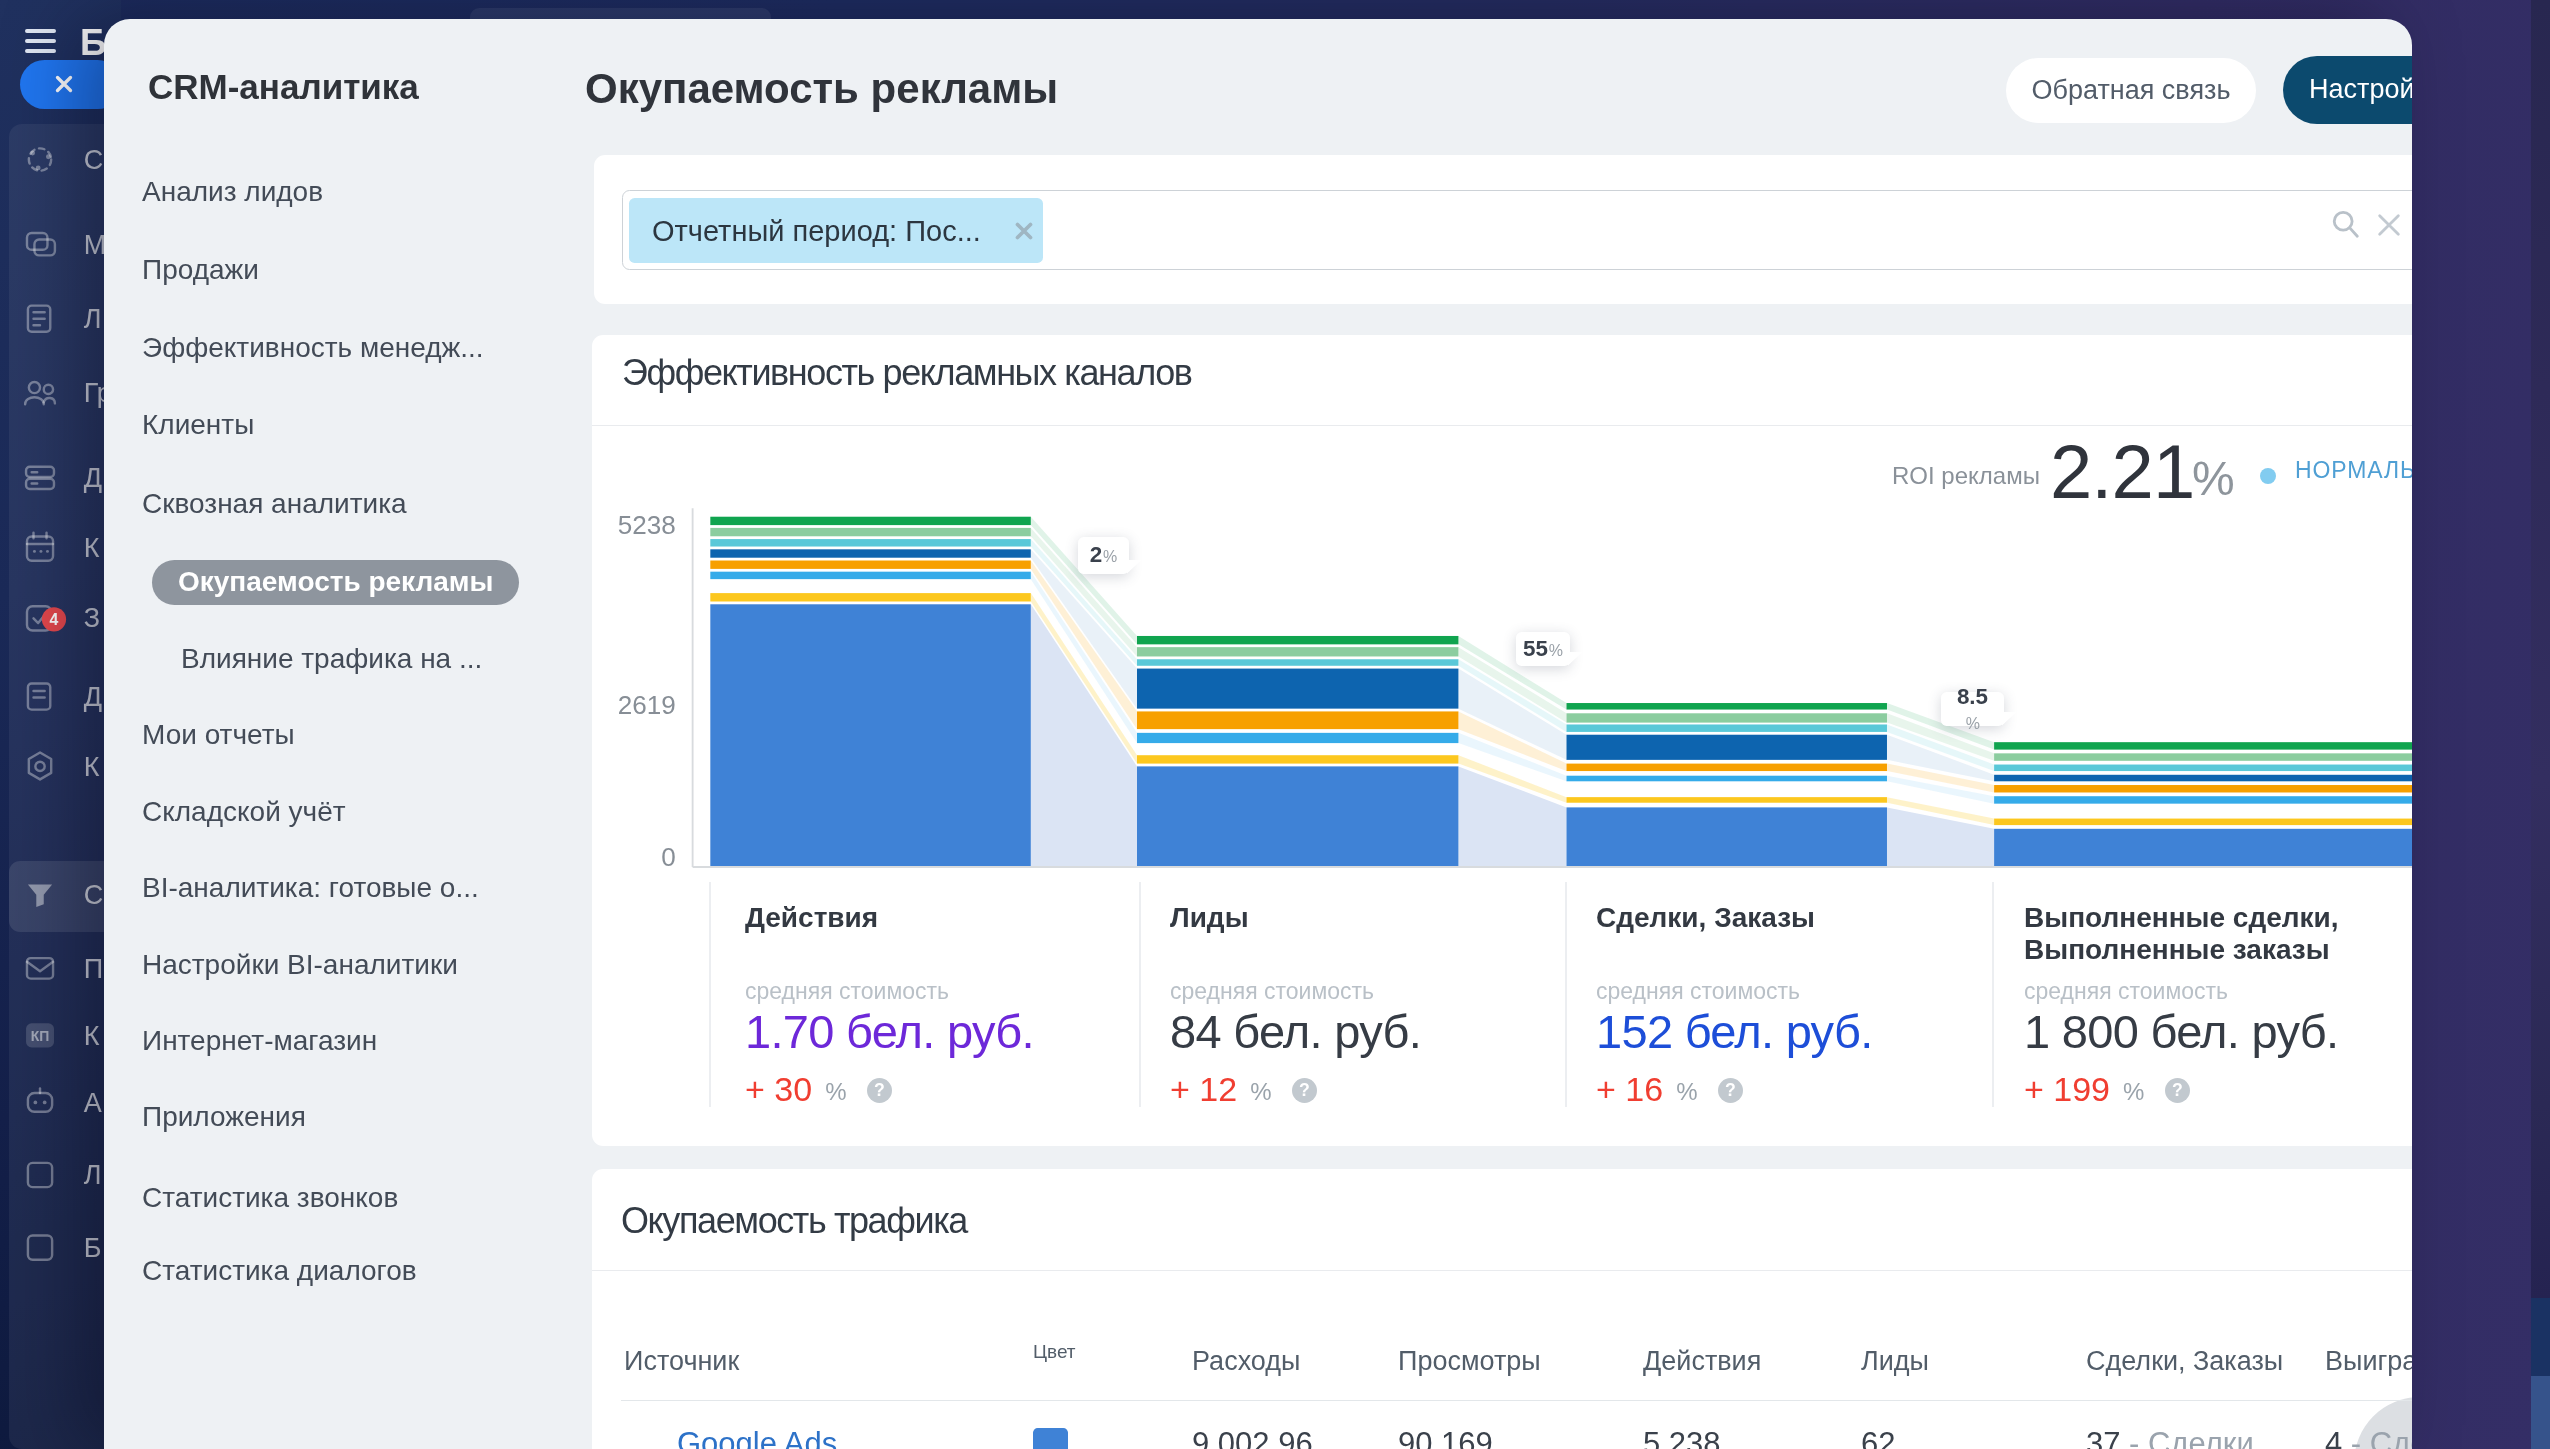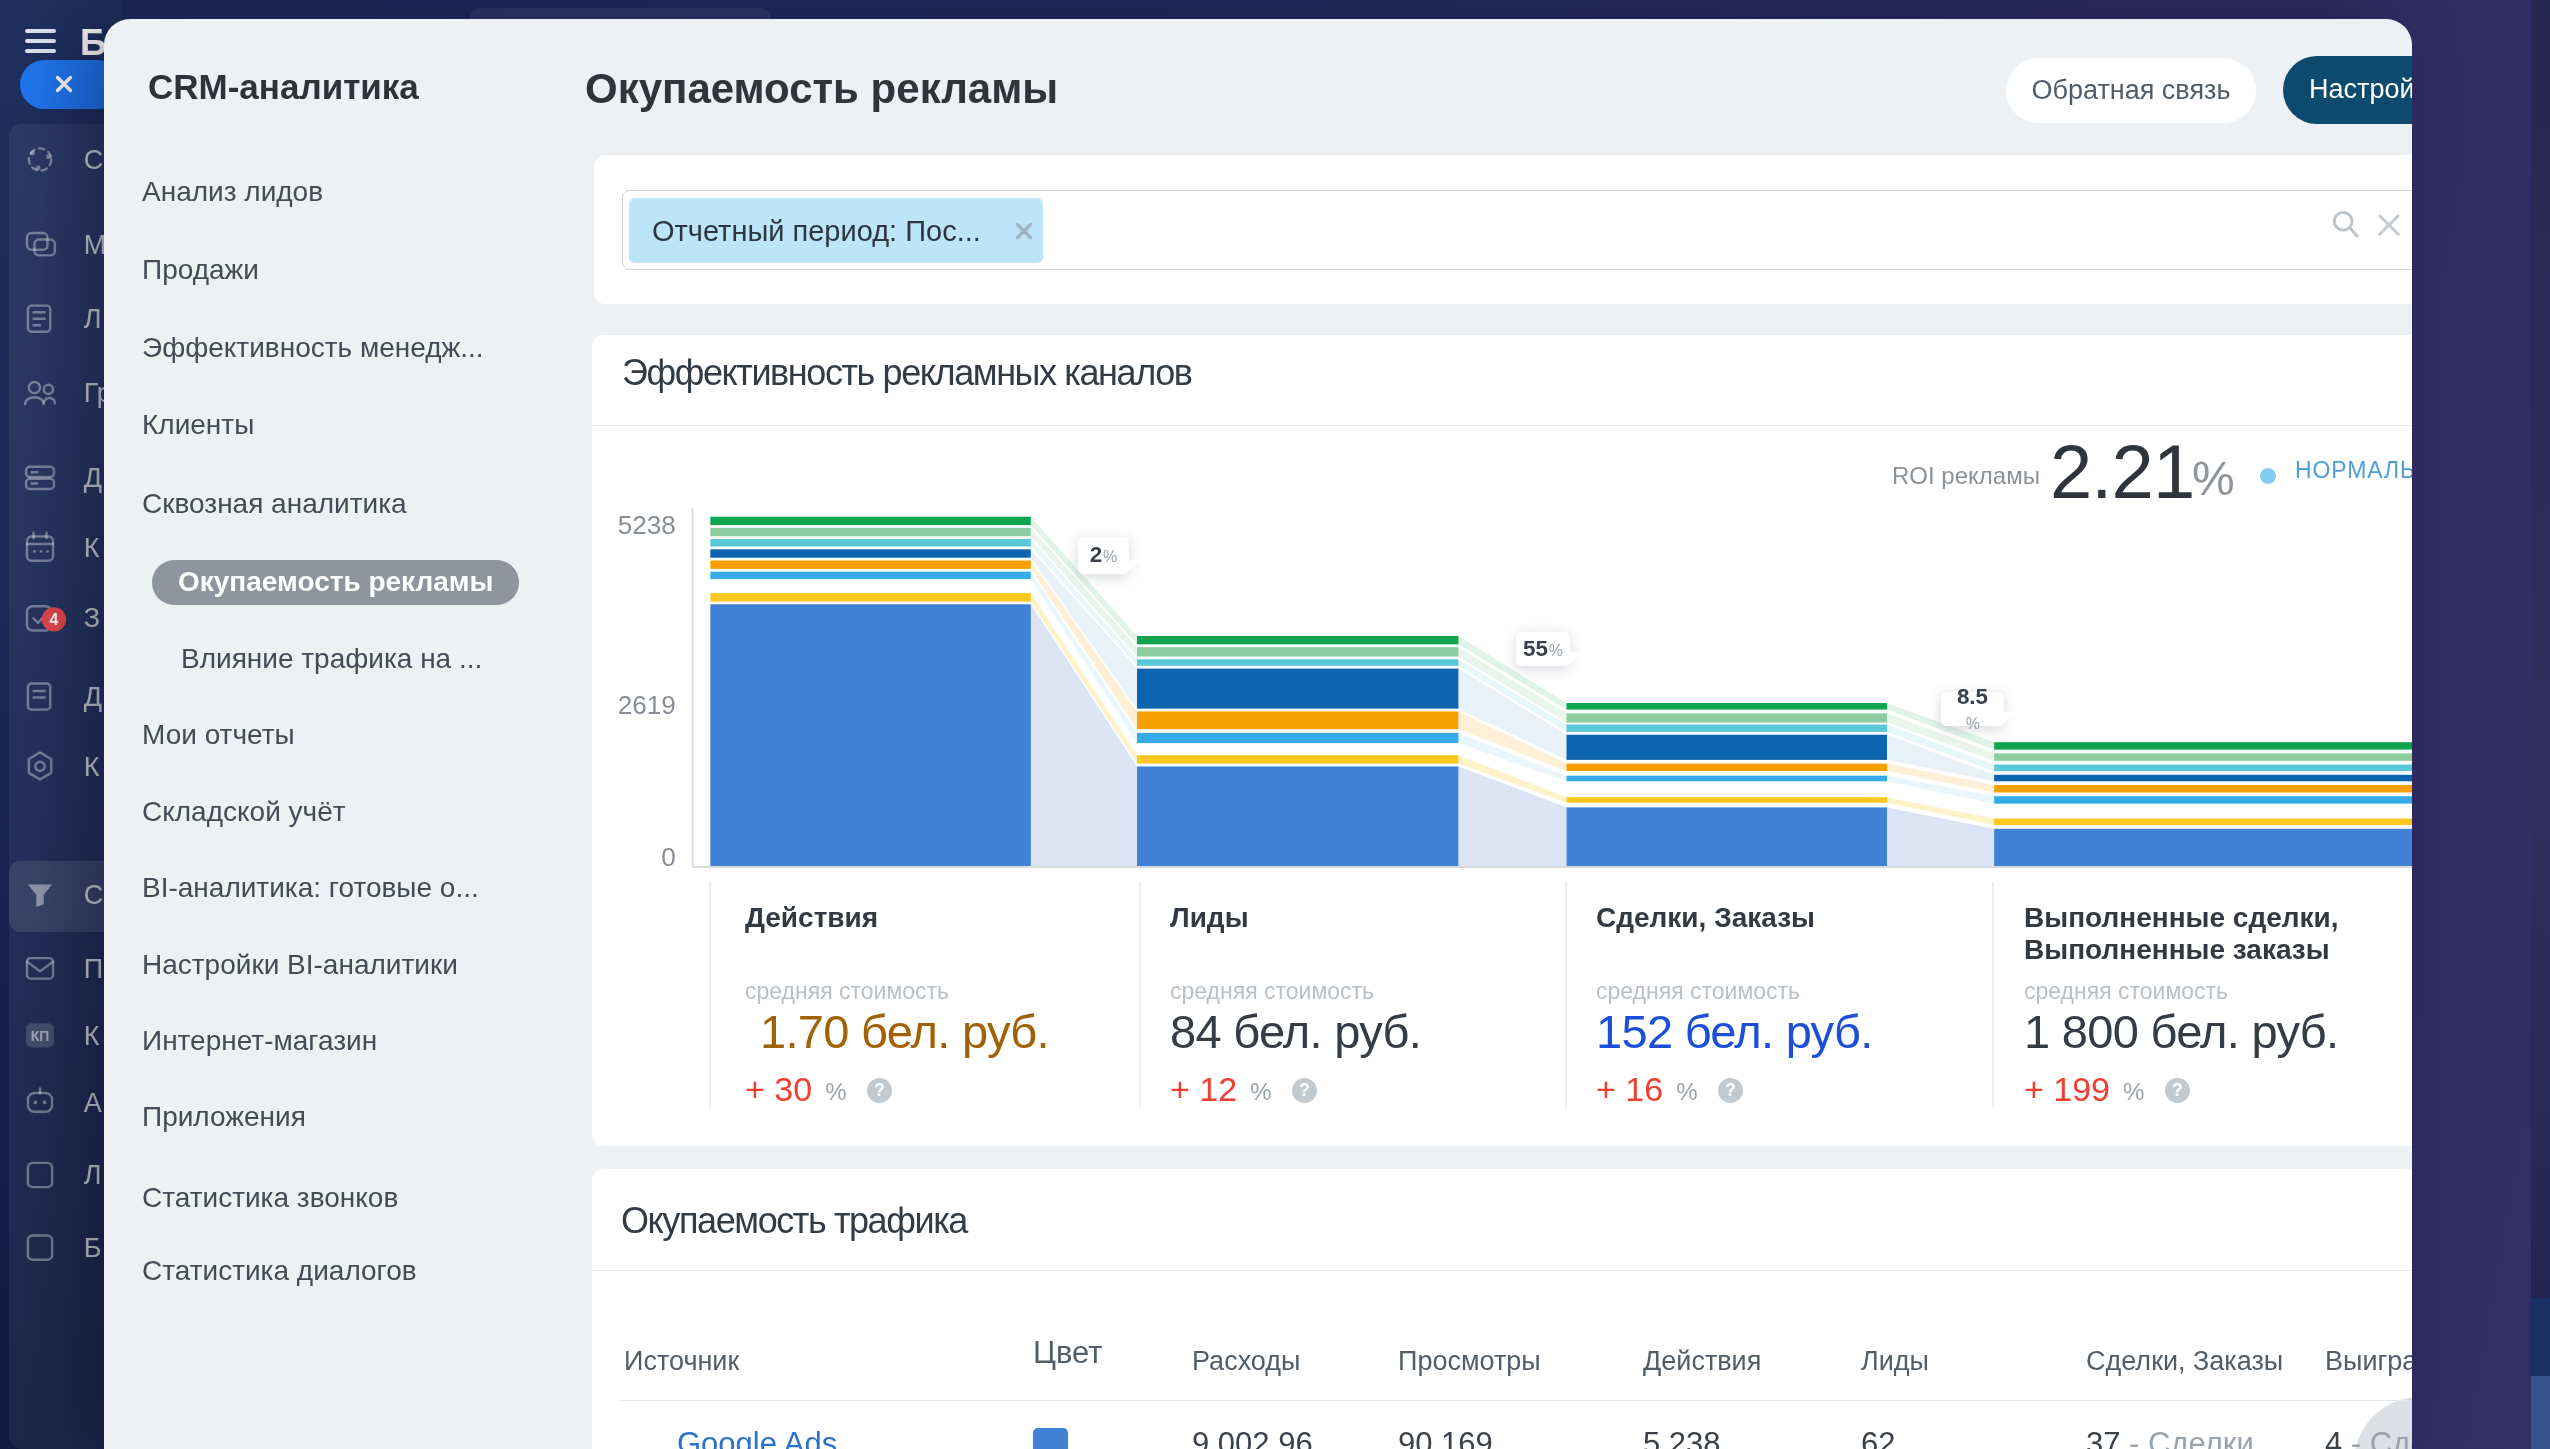--- a/index.html
+++ b/index.html
@@ -247,21 +247,21 @@
       <span>%</span>
     </div>
 
   <div id="stats">
       <div class="abs" style="left:605px;top:863px;width:1.9px;height:225px;background:#eceef1;"></div>
       <div class="abs" style="left:1035px;top:863px;width:1.9px;height:225px;background:#eceef1;"></div>
       <div class="abs" style="left:1461px;top:863px;width:1.9px;height:225px;background:#eceef1;"></div>
       <div class="abs" style="left:1888px;top:863px;width:1.9px;height:225px;background:#eceef1;"></div>
       <div class="abs" style="left:641px;top:883px;font-size:28px;font-weight:700;color:#333942;line-height:32px;">Действия</div>
       <div class="abs" style="left:641px;top:959px;font-size:23px;color:#b9c0c7;">средняя стоимость</div>
-      <div class="abs" style="left:656px;top:985px;font-size:47px;letter-spacing:-0.7px;color:#a16207;">1.70 бел. руб.</div>
+      <div class="abs" style="left:641px;top:985px;font-size:47px;letter-spacing:-0.7px;color:#6d28d9;">1.70 бел. руб.</div>
       <div class="abs" style="left:641px;top:1051px;display:flex;align-items:center;">
         <span style="font-size:34px;color:#f03e31;">+ 30</span>
         <span style="font-size:24px;color:#9aa3ab;margin-left:13px;margin-top:5.6px;">%</span>
         <div style="width:25px;height:25px;margin-left:20.5px;margin-top:3.7px;border-radius:50%;background:#c2c9cf;color:#fff;font-size:17.7px;font-weight:700;text-align:center;line-height:25px;">?</div>
       </div>
       <div class="abs" style="left:1066px;top:883px;font-size:28px;font-weight:700;color:#333942;line-height:32px;">Лиды</div>
       <div class="abs" style="left:1066px;top:959px;font-size:23px;color:#b9c0c7;">средняя стоимость</div>
       <div class="abs" style="left:1066px;top:985px;font-size:47px;letter-spacing:-0.7px;color:#363c45;">84 бел. руб.</div>
       <div class="abs" style="left:1066px;top:1051px;display:flex;align-items:center;">
         <span style="font-size:34px;color:#f03e31;">+ 12</span>
@@ -286,21 +286,21 @@
       </div>
     </div>
 
   <div class="abs" style="left:488px;top:1150px;width:1867px;height:289px;background:#fff;border-radius:11.2px 11.2px 0 0;overflow:hidden;">
     <div class="abs" style="left:29px;top:31px;font-size:36px;font-weight:400;letter-spacing:-1.4px;color:#333b45;">Окупаемость трафика</div>
     <div class="abs" style="left:0;top:101px;width:1867px;height:1.9px;background:#e9ebee;"></div>
     <div class="abs" style="left:0;top:0;width:1829px;height:289px;overflow:hidden;">
       <div class="abs" style="left:1762px;top:228px;width:132px;height:132px;border-radius:50%;background:#dcdfe3;"></div>
       <div id="thead">
           <div class="abs" style="left:32px;top:177px;font-size:27px;color:#525d69;white-space:nowrap;">Источник</div>
-          <div class="abs" style="left:441px;top:166px;font-size:31px;color:#525d69;white-space:nowrap;">Цвет</div>
+          <div class="abs" style="left:441px;top:172px;font-size:19px;color:#525d69;white-space:nowrap;">Цвет</div>
           <div class="abs" style="left:600px;top:177px;font-size:27px;color:#525d69;white-space:nowrap;">Расходы</div>
           <div class="abs" style="left:806px;top:177px;font-size:27px;color:#525d69;white-space:nowrap;">Просмотры</div>
           <div class="abs" style="left:1051px;top:177px;font-size:27px;color:#525d69;white-space:nowrap;">Действия</div>
           <div class="abs" style="left:1269px;top:177px;font-size:27px;color:#525d69;white-space:nowrap;">Лиды</div>
           <div class="abs" style="left:1494px;top:177px;font-size:27px;color:#525d69;white-space:nowrap;">Сделки, Заказы</div>
           <div class="abs" style="left:1733px;top:177px;font-size:27px;color:#525d69;white-space:nowrap;">Выигранные</div>
         </div>
       <div class="abs" style="left:29px;top:231px;width:1800px;height:0.9px;background:#e3e7ea;"></div>
       <div id="trow">
           <div class="abs" style="left:85px;top:257px;font-size:31px;color:#2d72c8;">Google Ads</div>

